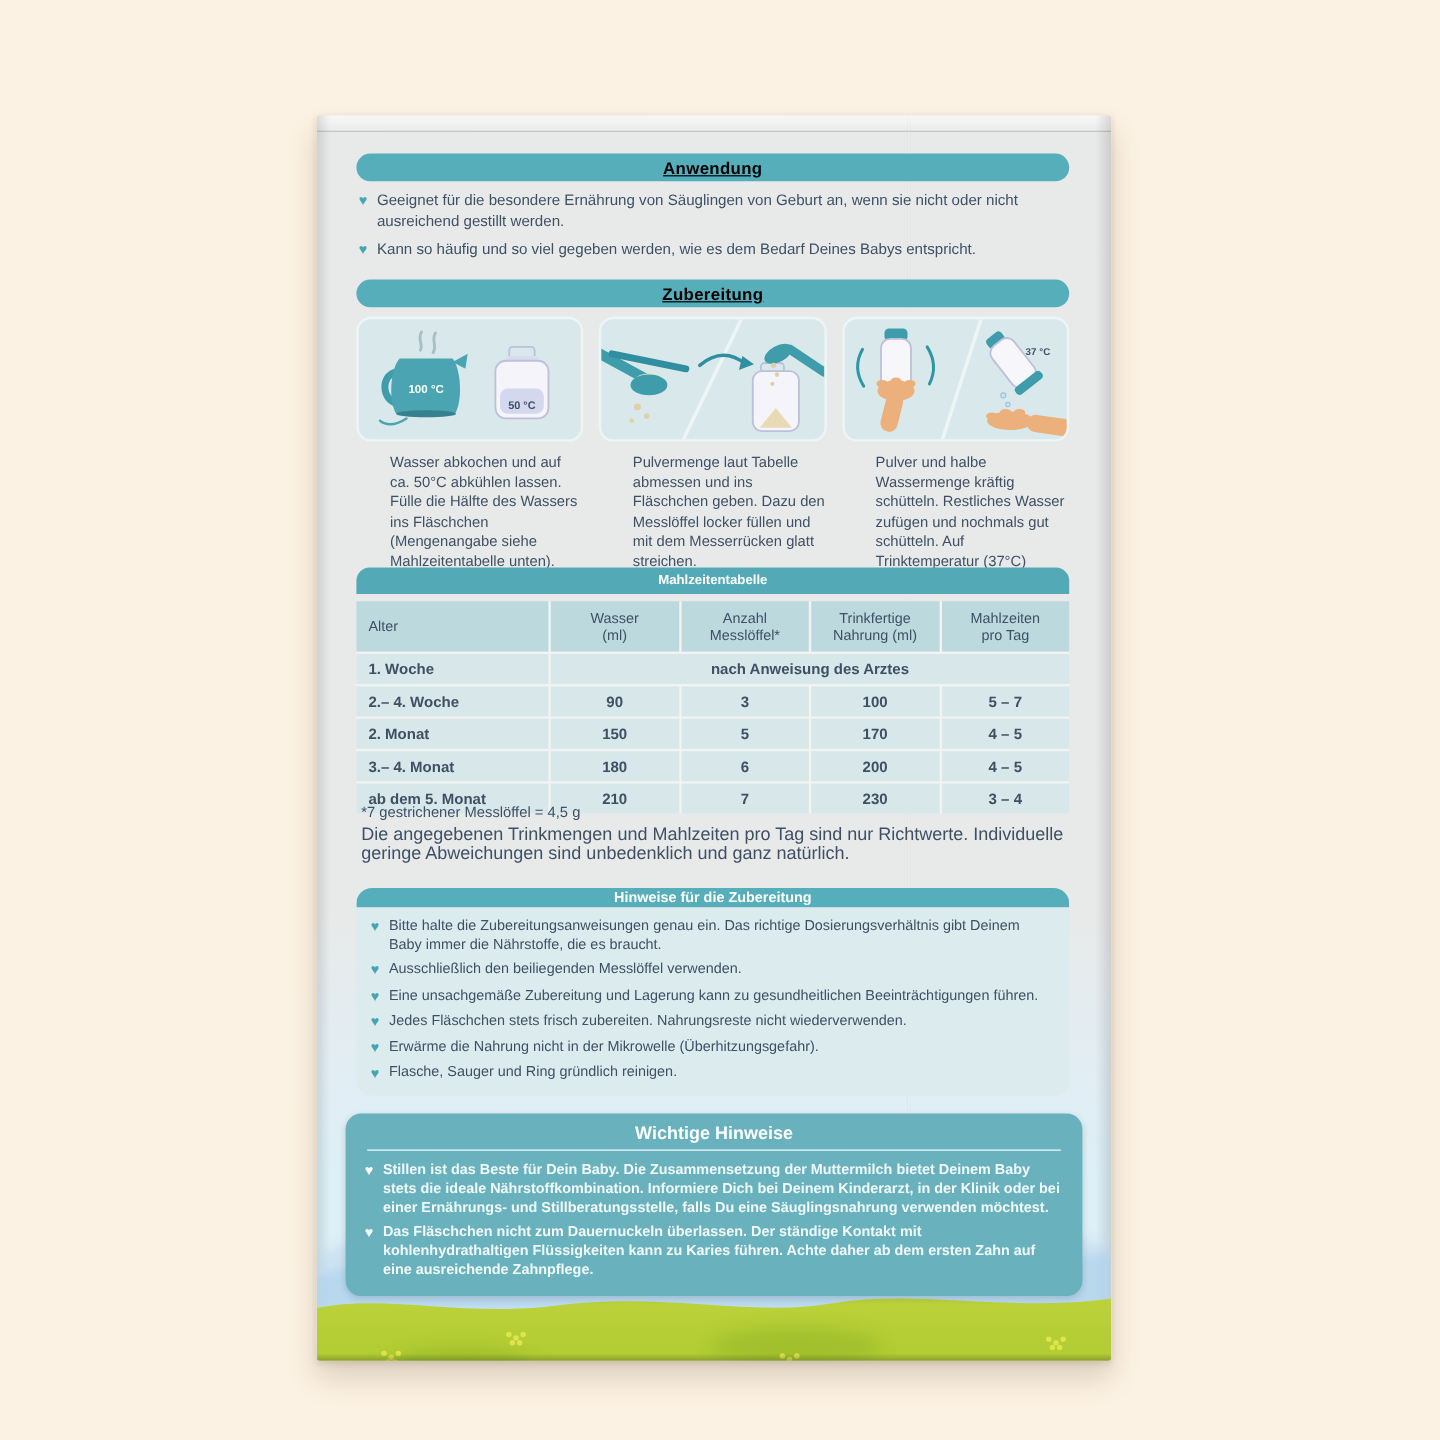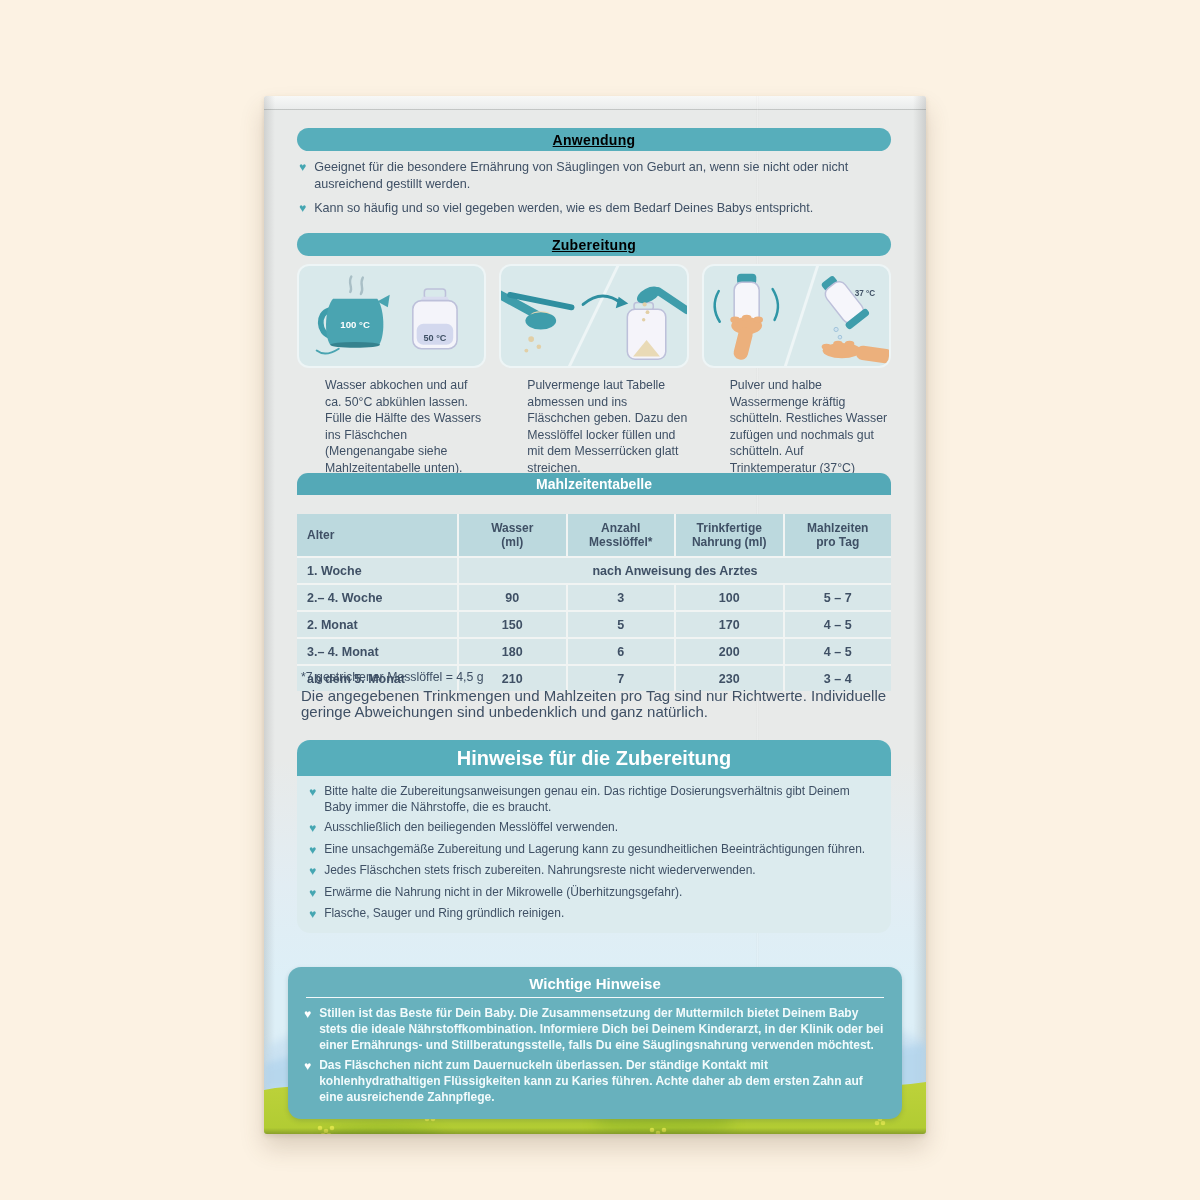--- a/index.html
+++ b/index.html
@@ -28,40 +28,40 @@
          overflow:hidden;position:relative;}
   .panel svg{display:block;width:100%;height:100%;}
   .steps{position:absolute;left:0;top:281px;width:594px;display:flex;gap:13px;}
   .step{flex:1;font-size:12.3px;line-height:16.5px;color:#3f5065;margin-left:28px;}
   .svg-label-white{fill:#fff;font-size:10px;font-weight:bold;text-anchor:middle;
         font-family:"Liberation Sans",sans-serif;}
   .svg-label-dark{fill:#3f5065;font-size:9.5px;font-weight:bold;text-anchor:middle;
         font-family:"Liberation Sans",sans-serif;}
   .mtable{position:absolute;left:0;top:377px;width:594px;}
   .mt-title{height:22px;background:#54a9b7;border-radius:11px 11px 0 0;color:#fff;font-weight:bold;
-        font-size:14px;display:flex;align-items:center;justify-content:center;margin-bottom:19px;}
+        font-size:11px;display:flex;align-items:center;justify-content:center;margin-bottom:6px;}
   .mt-grid{display:grid;grid-template-columns:160px repeat(4,1fr);gap:2px;background:#f1f4f3;}
   .th{background:#bcd9de;min-height:42px;display:flex;flex-direction:column;align-items:center;
-      justify-content:center;font-size:12px;font-weight:bold;line-height:14px;color:#3f5065;}
+      justify-content:center;font-size:12px;font-weight:normal;line-height:14px;color:#3f5065;}
   .th.first{align-items:flex-start;padding-left:10px;}
   .td{background:#d8e7e9;height:25px;display:flex;align-items:center;justify-content:center;
       font-size:12.5px;font-weight:bold;color:#3f5065;}
   .td.age{justify-content:flex-start;padding-left:10px;text-align:right;}
   .td.spanrow{grid-column:2/6;}
   .footnote1{position:absolute;left:4px;top:574px;font-size:12.3px;color:#3f5065;}
   .footnote2{position:absolute;left:4px;top:592px;width:586px;font-size:15px;line-height:16px;color:#3f5065;}
   .hpanel{position:absolute;left:0;top:644px;width:594px;background:#dcebee;border-radius:13px;overflow:hidden;}
-  .hpanel-header{height:36px;background:#57aebb;color:#fff;font-weight:bold;font-size:20px;
+  .hpanel-header{height:16px;background:#57aebb;color:#fff;font-weight:bold;font-size:12px;
         display:flex;align-items:center;justify-content:center;}
   .hpanel-body{padding:8px 12px 10px;display:flex;flex-direction:column;gap:5px;}
   .hpanel-body .bullet{font-size:12px;line-height:15.5px;}
   .sky-art{position:absolute;left:0;top:856px;width:662px;height:140px;z-index:1;}
   .meadow{position:absolute;left:0;top:976px;width:662px;height:158px;z-index:3;}
   .wbox{position:absolute;left:24px;top:832px;width:614px;z-index:4;background:#68b1bd;
-        border-radius:13px;padding:8px 16px 13px;box-sizing:border-box;box-shadow:0 2px 5px rgba(40,70,80,.18);margin-top:39px;}
+        border-radius:13px;padding:8px 16px 13px;box-sizing:border-box;box-shadow:0 2px 5px rgba(40,70,80,.18);}
   .wbox-title{color:#fff;font-weight:bold;font-size:15px;text-align:center;}
   .wbox-rule{border-top:1.6px solid rgba(255,255,255,.92);margin:5px 2px 8px;}
   .wbox-bullets{display:flex;flex-direction:column;gap:5px;}
   .wbox .bullet{color:#f2fbfc;font-size:12px;line-height:15.8px;font-weight:bold;}
   .wbox .heart{color:#ffffff;}
   .bshadow{position:absolute;left:0;right:0;bottom:0;height:6px;z-index:5;
         background:linear-gradient(rgba(0,0,0,0),rgba(40,50,30,.28));}
 </style>
 </head>
 <body>

